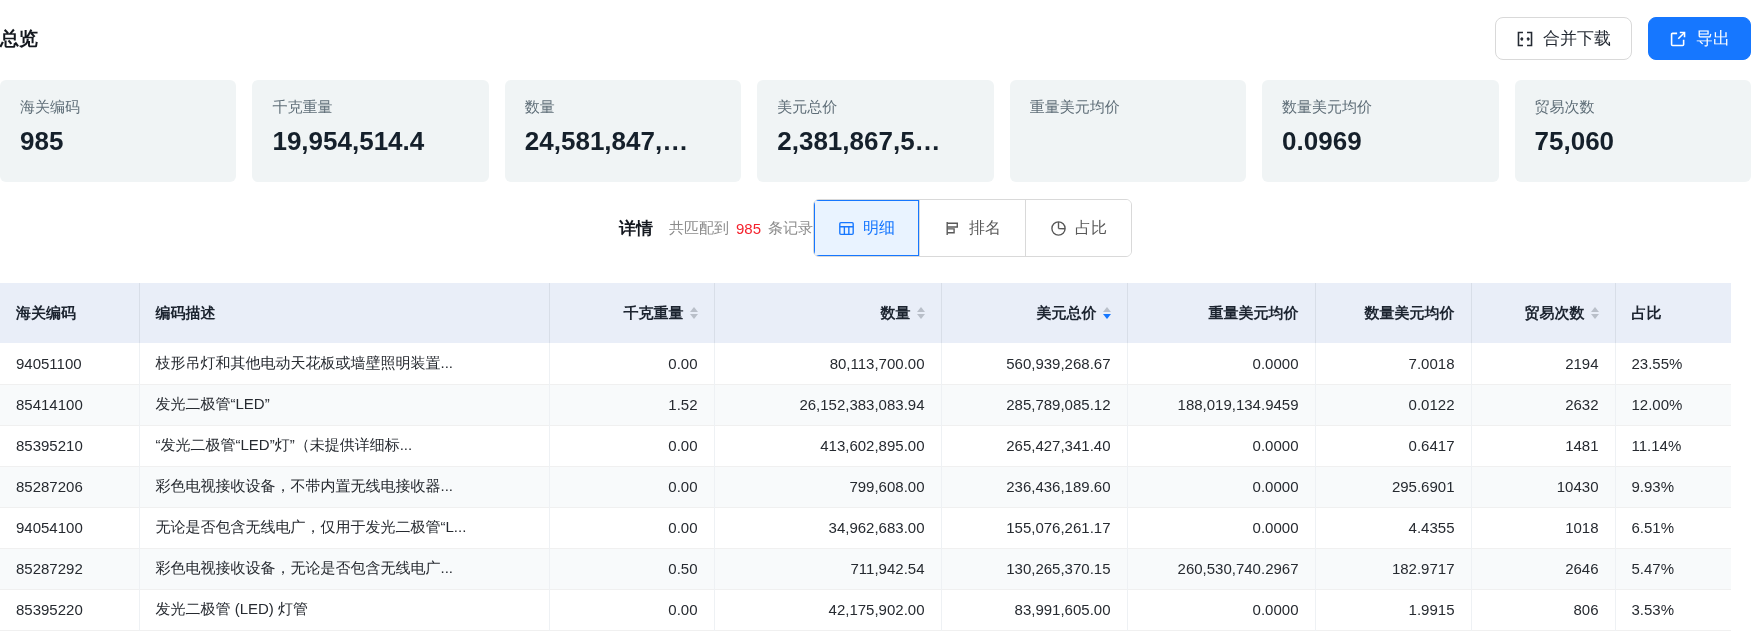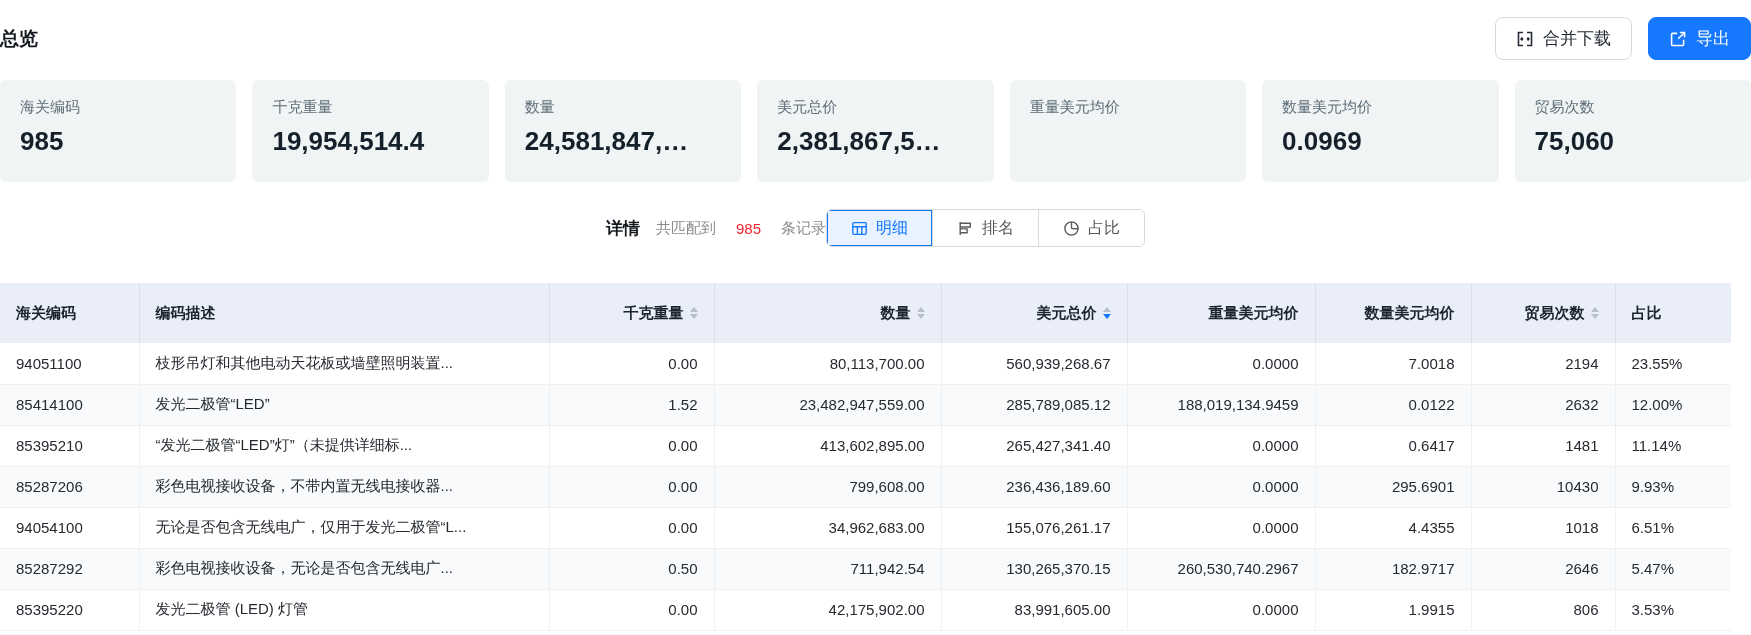--- a/index.html
+++ b/index.html
@@ -33,24 +33,24 @@
   .card{flex:1;height:102px;background:var(--card-bg);border-radius:6px;padding:18px 20px}
   .card-label{font-size:15px;color:#5f6e78}
   .card-value{font-size:26px;font-weight:bold;color:#15202b;margin-top:9px;
     white-space:nowrap;overflow:hidden}
 
   
   .detail-bar{display:flex;align-items:center;justify-content:center;
     margin-top:26px;height:40px}
   .detail-left{display:flex;align-items:center;gap:16px}
   .detail-title{font-size:17px;font-weight:bold;color:#14181f}
-  .match{font-size:15px;color:var(--muted);display:flex;gap:20px;align-items:center}
+  .match{font-size:15px;color:var(--muted);display:flex;gap:7px;align-items:center}
   .match .count{color:var(--count-red)}
   .segmented{display:flex;border:1px solid var(--border);border-radius:6px;overflow:hidden;background:#fff}
-  .seg{display:flex;align-items:center;gap:8px;height:36px;padding:0 24px;font-size:16px;
+  .seg{display:flex;align-items:center;gap:8px;height:56px;padding:0 24px;font-size:16px;
     font-family:inherit;background:#fff;border:none;border-left:1px solid var(--border);
     color:#595959;cursor:pointer}
   .seg:first-child{border-left:none}
   .seg .seg-icon svg{display:block}
   .seg.active{background:#e9f3ff;color:var(--accent);box-shadow:inset 0 0 0 1px var(--accent)}
 
   
   .table-wrap{margin-top:35px}
   table{width:1731px;table-layout:fixed;border-collapse:collapse;border-bottom:1px solid var(--row-line)}
   thead th{height:60px;background:var(--thead-bg);font-size:15px;font-weight:bold;
@@ -264,21 +264,21 @@
             <td class="al-right">560,939,268.67</td>
             <td class="al-right">0.0000</td>
             <td class="al-right">7.0018</td>
             <td class="al-right">2194</td>
             <td class="al-left">23.55%</td>
           </tr>
           <tr class="stripe">
             <td class="al-left">85414100</td>
             <td class="al-left">发光二极管“LED”</td>
             <td class="al-right">1.52</td>
-            <td class="al-right">23,482,947,559.00</td>
+            <td class="al-right">26,152,383,083.94</td>
             <td class="al-right">285,789,085.12</td>
             <td class="al-right">188,019,134.9459</td>
             <td class="al-right">0.0122</td>
             <td class="al-right">2632</td>
             <td class="al-left">12.00%</td>
           </tr>
           <tr class="">
             <td class="al-left">85395210</td>
             <td class="al-left">“发光二极管“LED”灯”（未提供详细标...</td>
             <td class="al-right">0.00</td>

